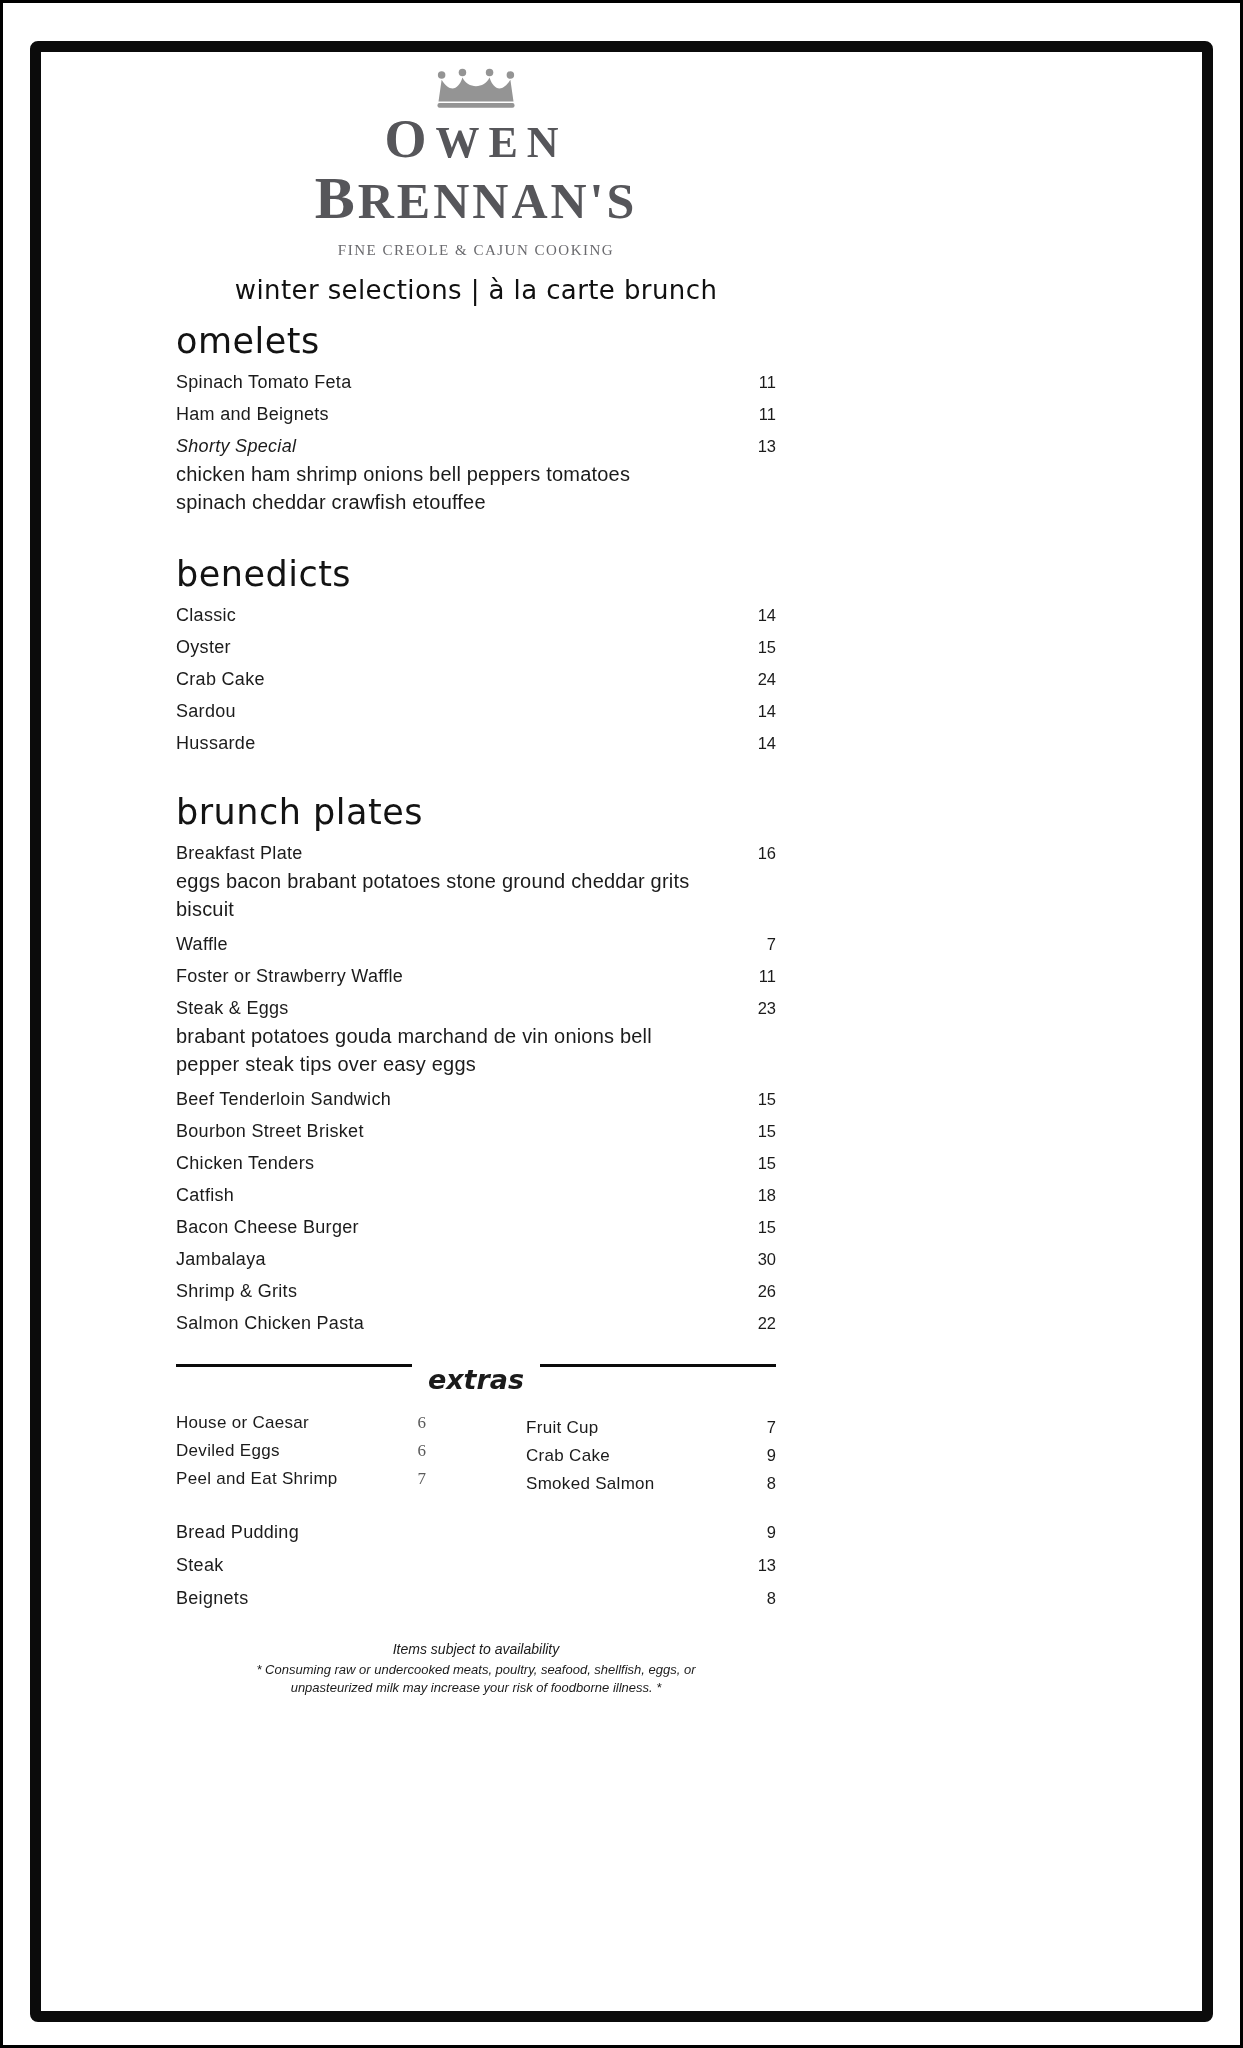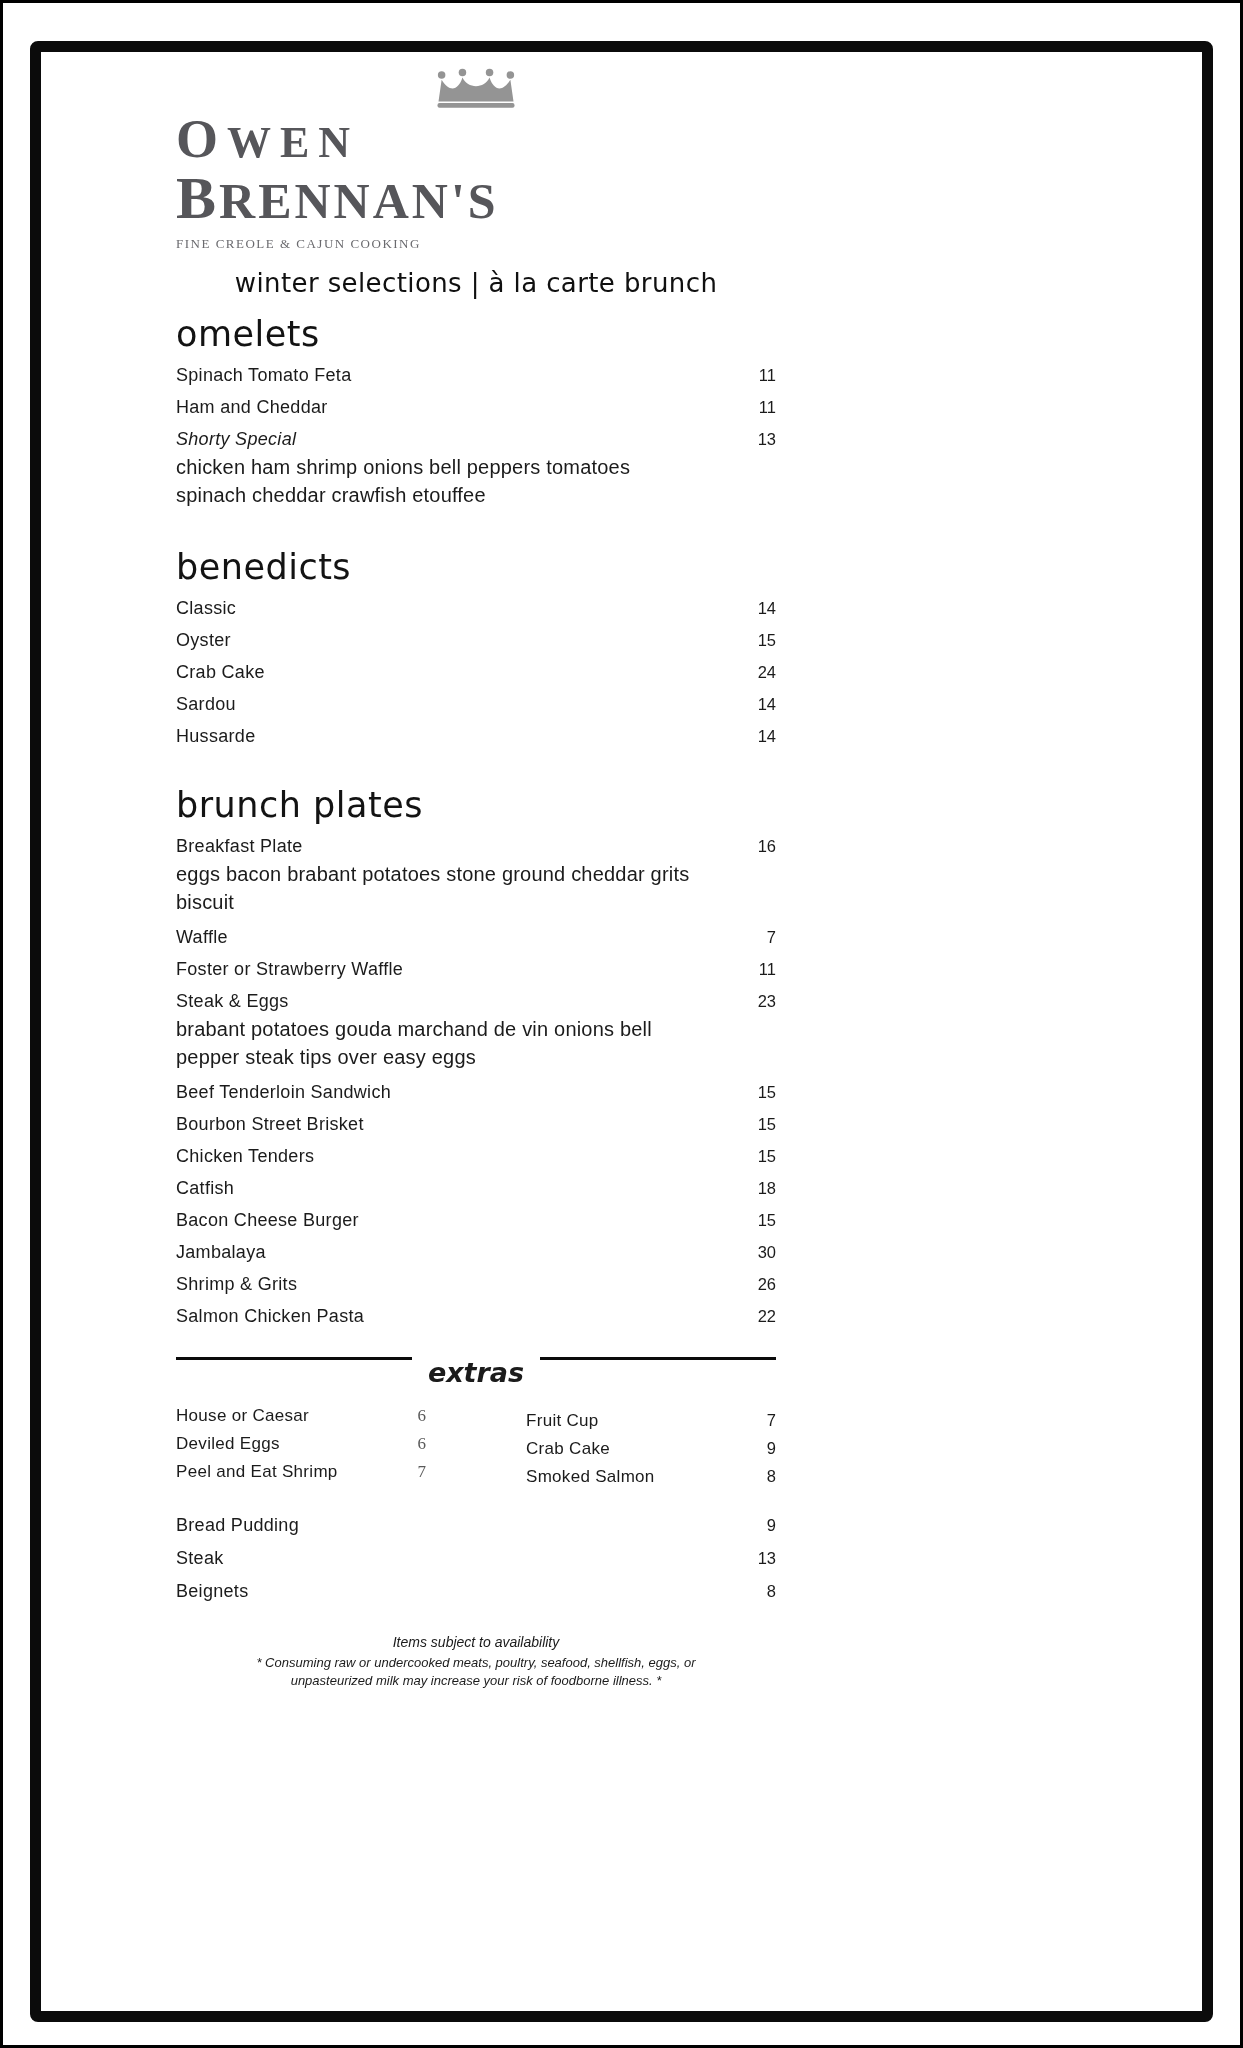--- a/index.html
+++ b/index.html
@@ -24,40 +24,40 @@
     border-radius: 8px;
     background: #fff;
   }
   .content {
     width: 600px;
     margin-left: 135px;
     padding-top: 14px;
   }
 
   
-  .logo { color: #58585a; }
+  .logo { text-align: center; color: #58585a; }
   .crown { display: block; margin: 0 auto; }
   .logo-owen {
     font-family: "Liberation Serif", serif;
     font-weight: 700; font-size: 44px;
     letter-spacing: 9px; line-height: 1.02; margin-top: 2px;
     color: #56565a;
   }
   .logo-owen::first-letter { font-size: 54px; }
   .logo-brennans {
     font-family: "Liberation Serif", serif;
     font-weight: 700; font-size: 50px;
     letter-spacing: 3px; line-height: 1.05;
     color: #56565a;
   }
   .logo-brennans::first-letter { font-size: 60px; }
   .logo-tagline {
     font-family: "Liberation Serif", serif;
-    font-size: 13px; letter-spacing: 1.5px;
-    color: #6a6a6e; margin-top: 6px;
+    font-size: 15px; letter-spacing: 1.5px;
+    color: #6a6a6e; margin-top: 12px;
   }
 
   .subtitle {
     text-align: center;
     font-family: "DejaVu Sans", sans-serif;
     font-size: 26px; letter-spacing: 0.4px;
     margin-top: 16px; color: #101010;
   }
 
   
@@ -148,21 +148,21 @@
       <h2 class="section-title first">omelets</h2>
       <div class="section-items">
           <div class="item">
             <div class="item-row">
               <span class="item-name">Spinach Tomato Feta</span>
               <span class="item-price">11</span>
             </div>
           </div>
           <div class="item">
             <div class="item-row">
-              <span class="item-name">Ham and Cheddar</span>
+              <span class="item-name">Ham and Beignets</span>
               <span class="item-price">11</span>
             </div>
           </div>
           <div class="item">
             <div class="item-row">
               <span class="item-name it">Shorty Special</span>
               <span class="item-price">13</span>
             </div>
             <div class="item-desc">chicken ham shrimp onions bell peppers tomatoes spinach cheddar crawfish etouffee</div>
           </div>

